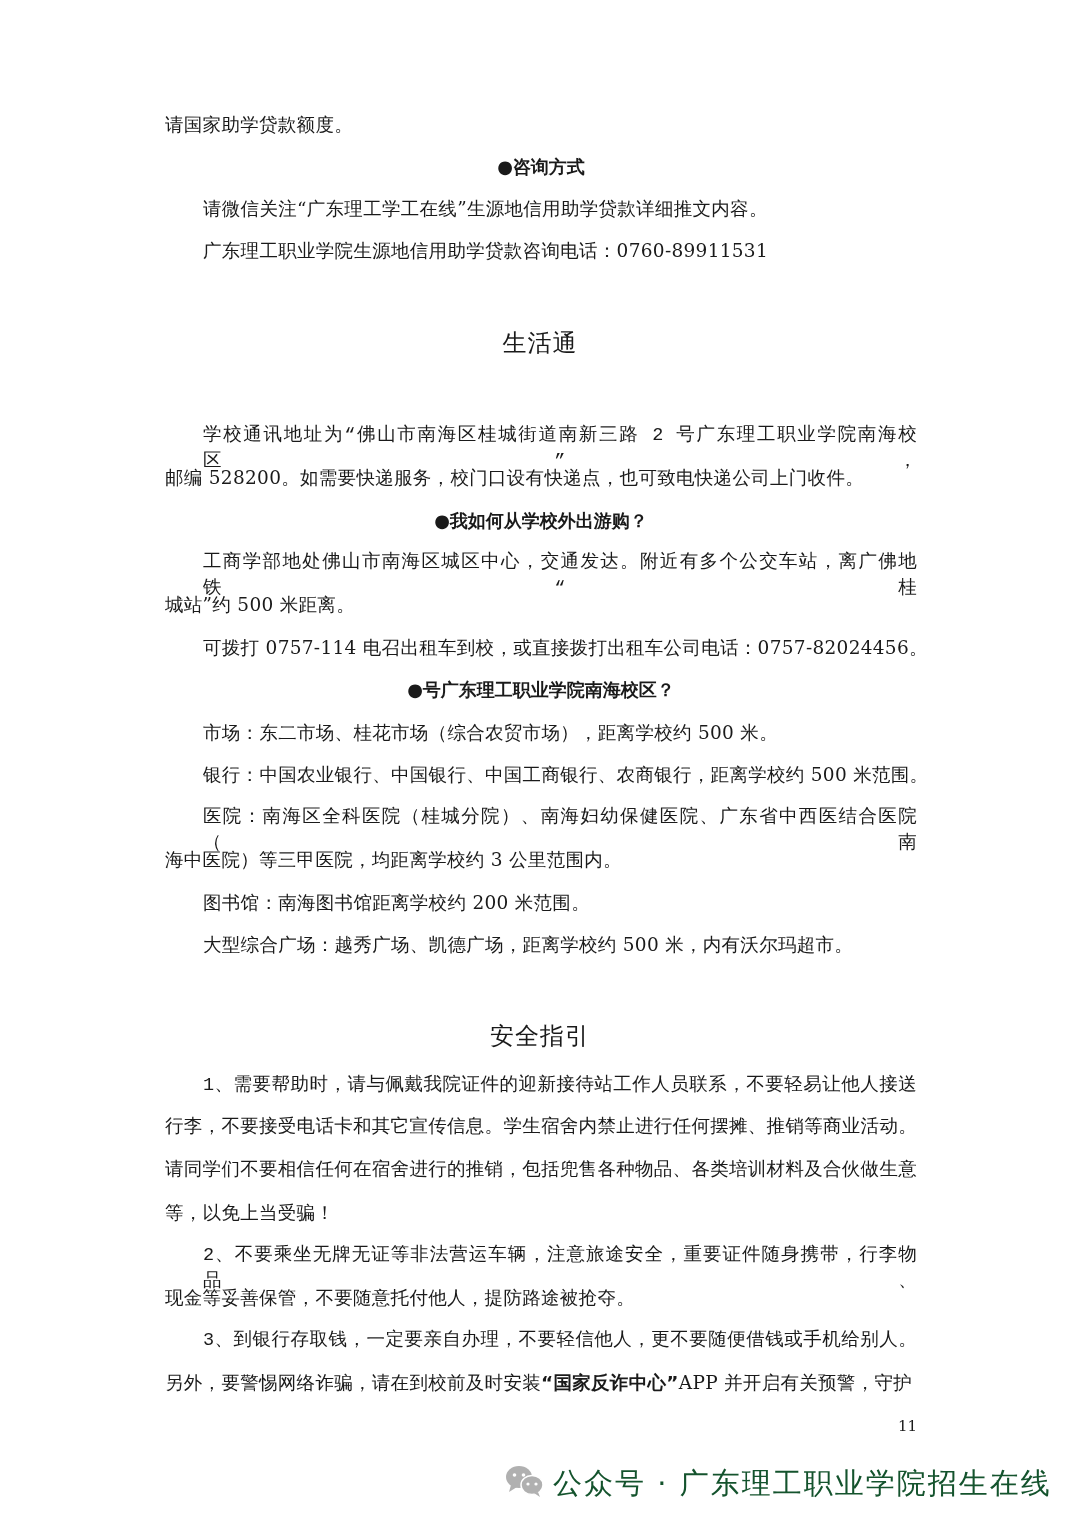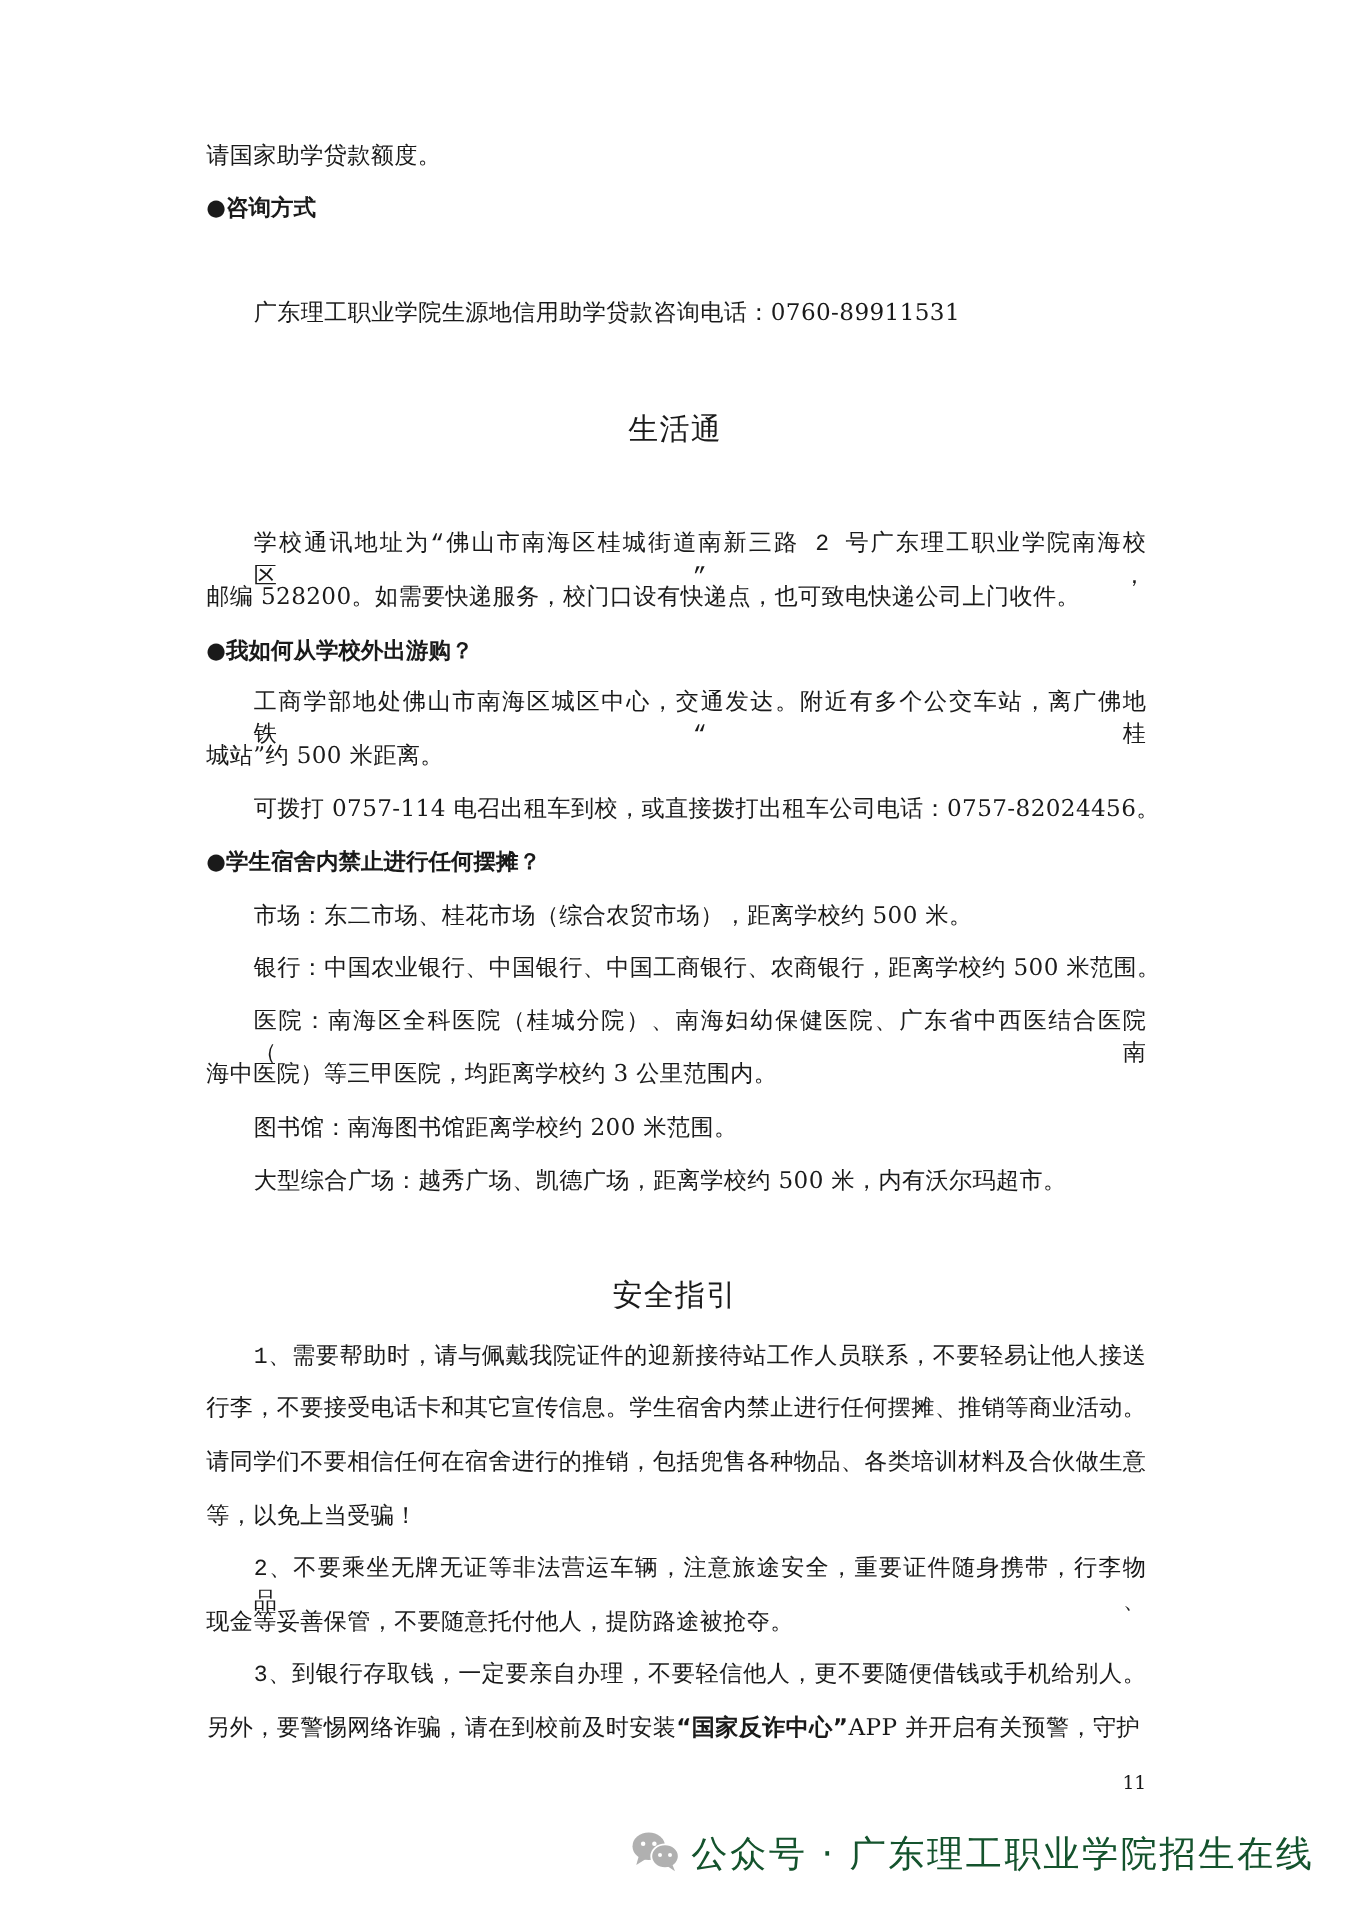--- a/index.html
+++ b/index.html
@@ -4,53 +4,54 @@
   <style>
     html, body { margin: 0; padding: 0; background: #ffffff; }
     body { width: 1080px; height: 1527px; position: relative; overflow: hidden;
            font-family: "DejaVu Serif", "Liberation Serif", serif; color: #1a1a1a; }
     .page { position: absolute; left: 0; top: 0; width: 1080px; height: 1187px; border-radius: 30px; }
     .line { position: absolute; left: 165px; width: 752px; font-size: 18.5px;
             line-height: 26px; white-space: nowrap; letter-spacing: 0.3px; }
     .indent { left: 203px; width: 714px; }
     .just { text-align-last: justify; text-align: justify; white-space: normal; font-family: Liberation Mono, monospace; }
     .q { font-family: "DejaVu Sans", "Liberation Sans", sans-serif; font-weight: bold;
-         font-size: 18px; letter-spacing: 0; }
+         font-size: 18px; letter-spacing: 0; text-align: center; }
     .heading { position: absolute; left: 0; width: 1080px; text-align: center;
                font-family: "DejaVu Sans", "Liberation Sans", sans-serif;
                font-size: 24px; font-weight: normal; line-height: 32px; letter-spacing: 1px; }
     .bold { font-family: "DejaVu Sans", "Liberation Sans", sans-serif; font-weight: bold; }
     .pagenum { position: absolute; left: 880px; width: 37px; text-align: right; top: 1416px;
                font-size: 15px; line-height: 20px; }
     .footer { position: absolute; left: 505px; top: 1462px; height: 44px; display: flex;
               align-items: center; color: #14532d;
               font-family: "DejaVu Sans", "Liberation Sans", sans-serif; font-size: 29px;
               letter-spacing: 2px; white-space: nowrap; }
     .footer svg { margin-right: 8px; }
   </style>
 </head>
 <body>
 
 <div class="page">
 
   <div class="line" style="top:112px">请国家助学贷款额度。</div>
   <div class="line q" style="top:154px">●咨询方式</div>
+  <div class="line indent" style="top:196px">请微信关注“广东理工学工在线”生源地信用助学贷款详细推文内容。</div>
   <div class="line indent" style="top:238px">广东理工职业学院生源地信用助学贷款咨询电话：0760-89911531</div>
 
   <div class="heading" style="top:327px">生活通</div>
 
   <div class="line indent just" style="top:423px">学校通讯地址为“佛山市南海区桂城街道南新三路 2 号广东理工职业学院南海校区”，</div>
   <div class="line" style="top:465px">邮编 528200。如需要快递服务，校门口设有快递点，也可致电快递公司上门收件。</div>
 
   <div class="line q" style="top:508px">●我如何从学校外出游购？</div>
   <div class="line indent just" style="top:550px">工商学部地处佛山市南海区城区中心，交通发达。附近有多个公交车站，离广佛地铁“桂</div>
   <div class="line" style="top:592px">城站”约 500 米距离。</div>
   <div class="line indent" style="top:635px">可拨打 0757-114 电召出租车到校，或直接拨打出租车公司电话：0757-82024456。</div>
 
-  <div class="line q" style="top:677px">●学生宿舍内禁止进行任何摆摊？</div>
+  <div class="line q" style="top:677px">●号广东理工职业学院南海校区？</div>
   <div class="line indent" style="top:720px">市场：东二市场、桂花市场（综合农贸市场），距离学校约 500 米。</div>
   <div class="line indent" style="top:762px">银行：中国农业银行、中国银行、中国工商银行、农商银行，距离学校约 500 米范围。</div>
   <div class="line indent just" style="top:805px">医院：南海区全科医院（桂城分院）、南海妇幼保健医院、广东省中西医结合医院（南</div>
   <div class="line" style="top:847px">海中医院）等三甲医院，均距离学校约 3 公里范围内。</div>
   <div class="line indent" style="top:890px">图书馆：南海图书馆距离学校约 200 米范围。</div>
   <div class="line indent" style="top:932px">大型综合广场：越秀广场、凯德广场，距离学校约 500 米，内有沃尔玛超市。</div>
 
   <div class="heading" style="top:1020px">安全指引</div>
 
   <div class="line indent just" style="top:1073px">1、需要帮助时，请与佩戴我院证件的迎新接待站工作人员联系，不要轻易让他人接送</div>

